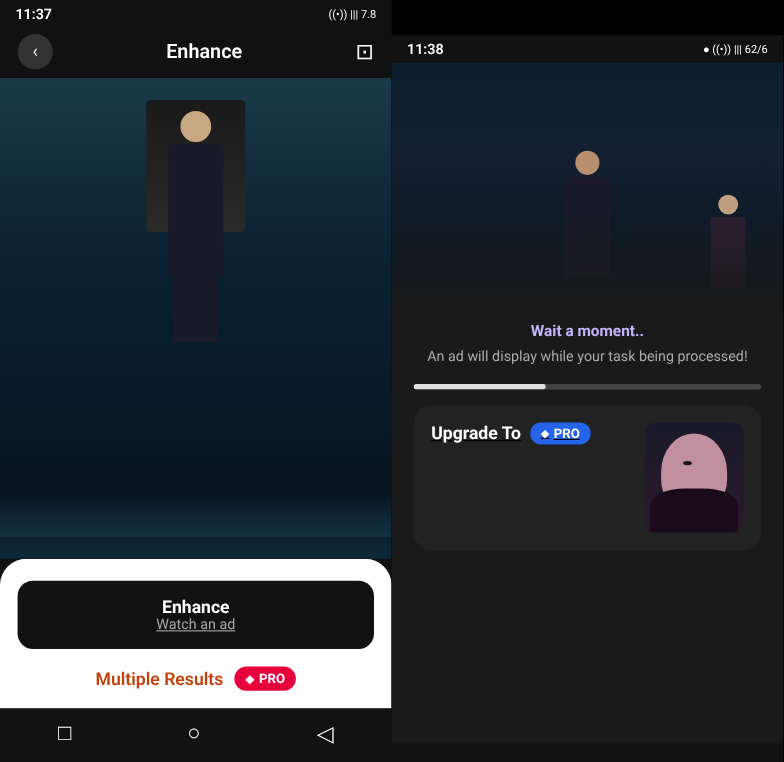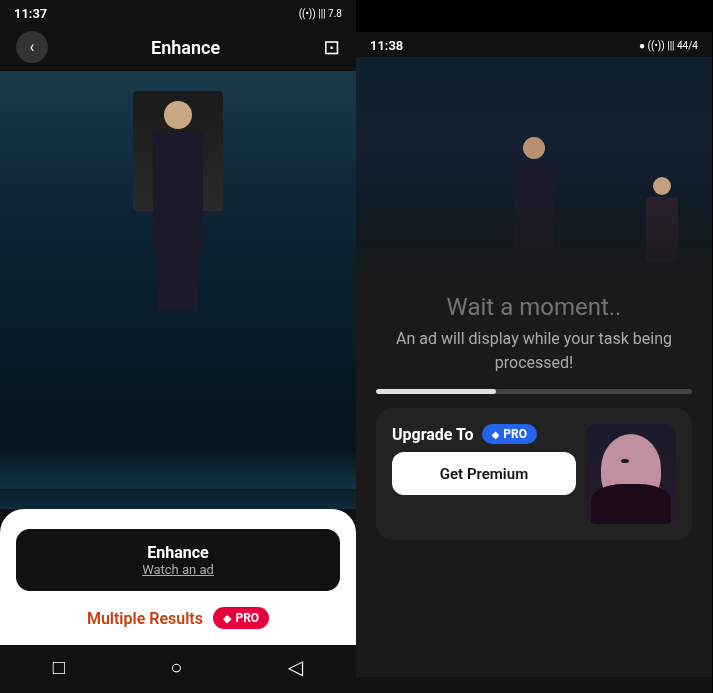--- a/index.html
+++ b/index.html
@@ -277,28 +277,28 @@
       padding: 16px 20px;
       display: flex;
       flex-direction: column;
       gap: 14px;
     }
 
     .wait-section {
       text-align: center;
     }
     .wait-title {
-      color: #737373;
-      font-size: 24px;
-      font-weight: 400;
+      color: #c4b5fd;
+      font-size: 14px;
+      font-weight: 700;
       margin-bottom: 6px;
     }
     .wait-subtitle {
       color: #aaa;
-      font-size: 16px;
+      font-size: 13px;
       line-height: 1.5;
     }
 
     .progress-bar-bg {
       width: 100%;
       height: 5px;
       background: #444;
       border-radius: 3px;
       overflow: hidden;
     }
@@ -319,20 +319,21 @@
       position: relative;
     }
     .upgrade-card-content {
       flex: 1;
     }
     .upgrade-title-row {
       display: flex;
       align-items: center;
       gap: 8px;
       margin-bottom: 8px;
+      text-decoration: underline;
     }
     .upgrade-title-text {
       color: #fff;
       font-size: 16px;
       font-weight: 700;
     }
     .pro-pill {
       background: #2563eb;
       border-radius: 12px;
       padding: 3px 10px;
@@ -451,21 +452,21 @@
     <span class="nav-icon">○</span>
     <span class="nav-icon">◁</span>
   </div>
 </div>
 
 <div class="phone phone-right">
 
   <div class="status-bar">
     <span class="status-time">11:38</span>
     <div class="status-icons">
-      <span class="status-icon-text">●  ((•))  |||  44/4</span>
+      <span class="status-icon-text">●  ((•))  |||  62/6</span>
     </div>
   </div>
 
   <div class="right-image-area">
     <div class="right-poster">
       <div class="right-figure-main">
         <div class="rf-head"></div>
         <div class="rf-body"></div>
       </div>
       <div class="right-figure-side">
@@ -490,23 +491,20 @@
 
     <div class="upgrade-card">
       <div class="upgrade-card-content">
         <div class="upgrade-title-row">
           <span class="upgrade-title-text">Upgrade To</span>
           <div class="pro-pill">
             <span class="pro-pill-icon">◆</span>
             <span class="pro-pill-text">PRO</span>
           </div>
         </div>
-        <div class="get-premium-btn">
-          <span class="get-premium-text">Get Premium</span>
-        </div>
       </div>
       <div class="upgrade-card-image">
         <div class="card-face">
           <div class="card-eye"></div>
         </div>
       </div>
     </div>
 
   </div>
 

